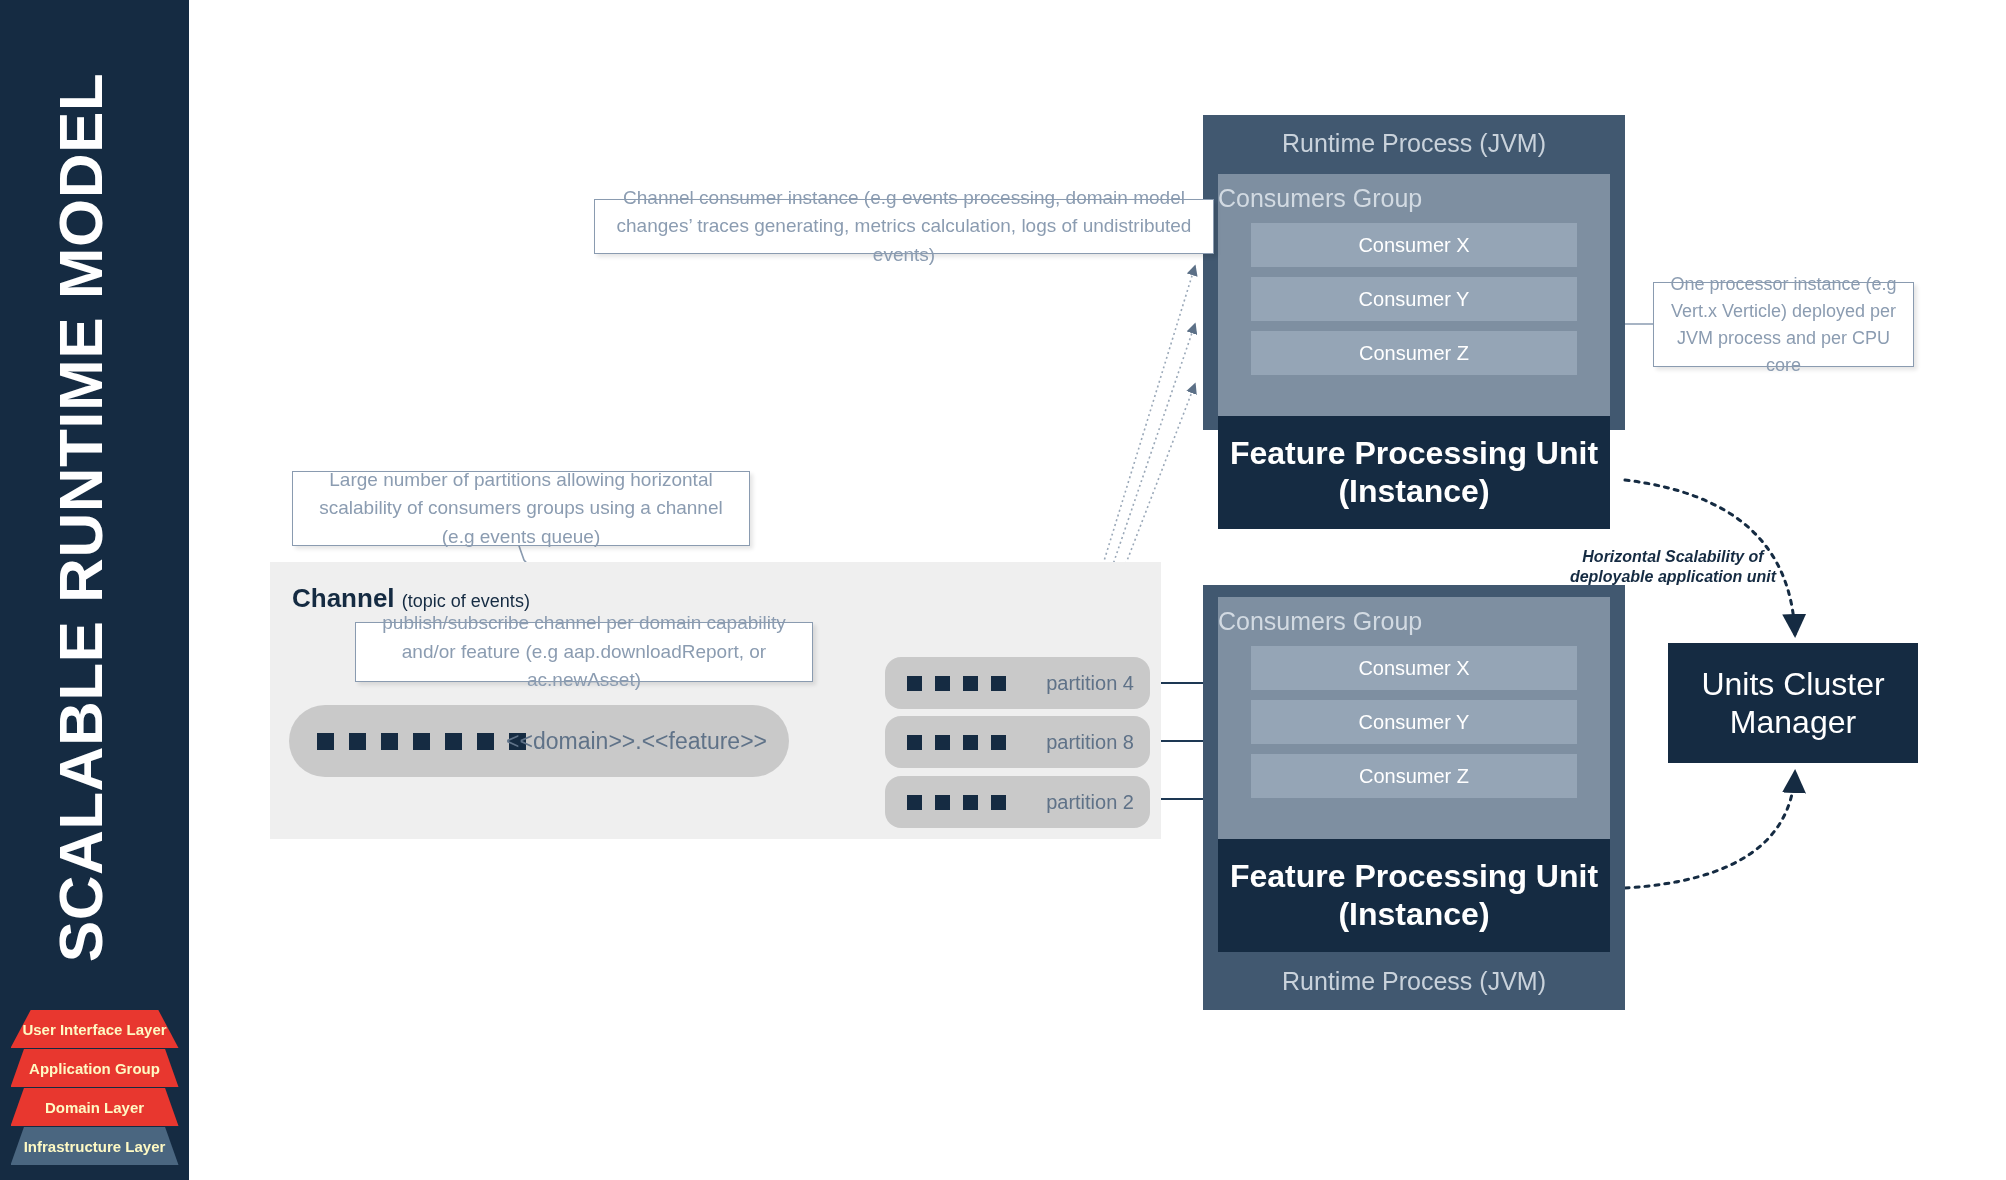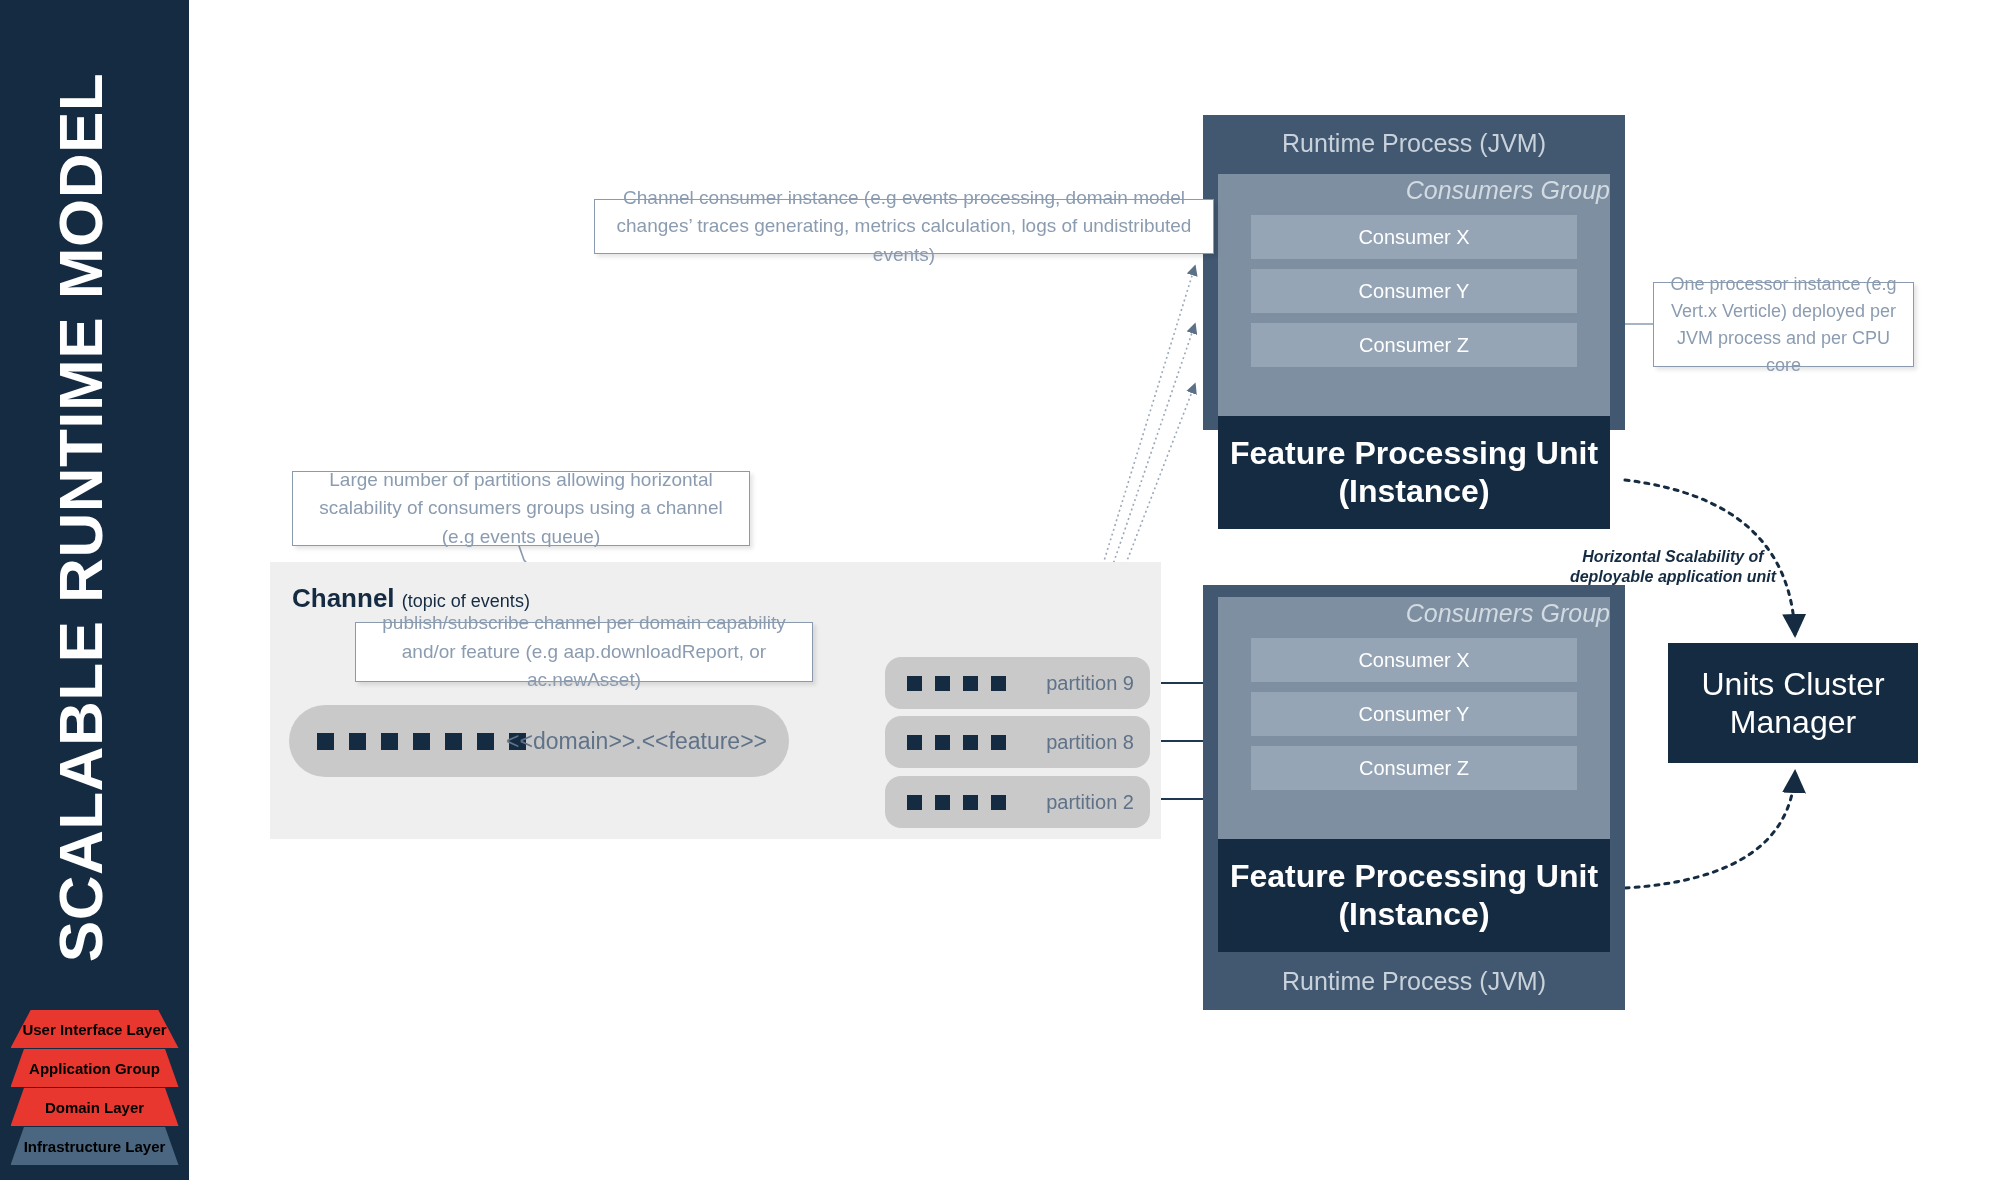--- a/index.html
+++ b/index.html
@@ -31,21 +31,21 @@
     white-space:nowrap;
     font-family:"Liberation Sans", sans-serif;
   }
   .layer-stack{
     position:absolute;left:0;bottom:14px;width:189px;
   }
   .layer{
     position:relative;
     height:38px;
     margin:0 auto 1px auto;
-    color:#000000;
+    color:#fef9c3;
     font-size:15px;
     font-weight:600;
     display:flex;align-items:center;justify-content:center;
     text-align:left;
   }
   .layer.l0{width:168px;background:#e8372f;clip-path:polygon(12% 0,88% 0,100% 100%,0% 100%);}
   .layer.l1{width:168px;background:#e8372f;clip-path:polygon(8% 0,92% 0,100% 100%,0% 100%);}
   .layer.l2{width:168px;background:#e8372f;clip-path:polygon(8% 0,92% 0,100% 100%,0% 100%);}
   .layer.l3{width:168px;background:#4a6680;clip-path:polygon(8% 0,92% 0,100% 100%,0% 100%);}
 
@@ -103,23 +103,22 @@
   .rt-top .rt-title{position:absolute;top:14px;left:0;}
   .rt-bottom .rt-title{position:absolute;bottom:14px;left:0;}
 
   .cg{
     position:absolute;left:15px;width:392px;
     background:#7e8fa1;
   }
   .rt-top .cg{top:59px;height:242px;}
   .rt-bottom .cg{top:12px;height:242px;}
   .cg-title{
-    color:#d2dae2;font-size:25px;text-align:right;
-    padding-top:2px;
-    font-style:italic;
+    color:#d2dae2;font-size:25px;text-align:left;
+    padding-top:10px;
   }
   .consumer{
     width:326px;height:44px;margin:10px auto 0 auto;
     background:#95a5b6;
     display:flex;align-items:center;justify-content:center;
     color:#ffffff;font-size:20px;
   }
   .consumer:first-of-type{margin-top:14px;}
 
   .fpu{
@@ -249,21 +248,21 @@
     <div class="pill-label">&lt;&lt;domain&gt;&gt;.&lt;&lt;feature&gt;&gt;</div>
   </div>
 
   <div class="partition p0">
     <div class="sq-row">
       <div class="sq"></div>
       <div class="sq"></div>
       <div class="sq"></div>
       <div class="sq"></div>
     </div>
-    <div class="p-label">partition 9</div>
+    <div class="p-label">partition 4</div>
   </div>
 
   <div class="partition p1">
     <div class="sq-row">
       <div class="sq"></div>
       <div class="sq"></div>
       <div class="sq"></div>
       <div class="sq"></div>
     </div>
     <div class="p-label">partition 8</div>

